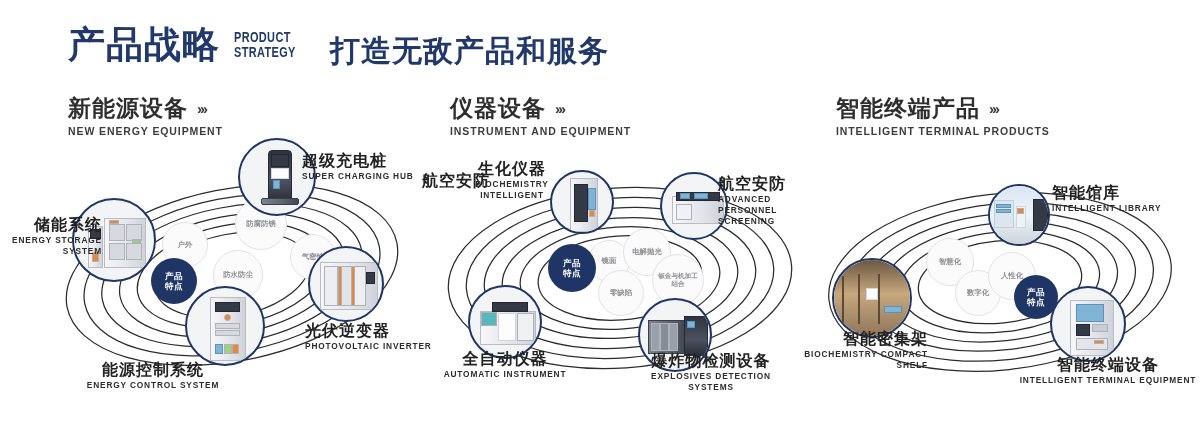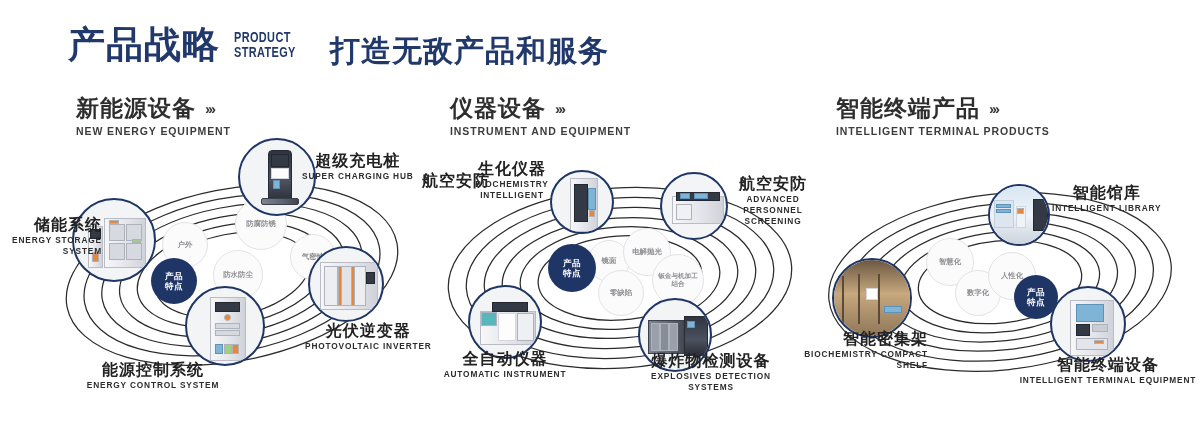--- a/index.html
+++ b/index.html
@@ -56,21 +56,21 @@
     background:#fbfbfc;border:1px solid #e3e3e6;
     display:flex;align-items:center;justify-content:center;text-align:center;
     color:#8e8e93;font-size:7.4px;line-height:1.22;font-weight:bold;
     box-sizing:border-box;padding:2px;
     font-family:"DejaVu Sans","Liberation Sans",sans-serif;
   }
   .bub.core{
     background:#1e3566;border:none;color:#fff;font-size:8.6px;letter-spacing:.4px;
   }
 
-  .lbl{position:absolute;text-align:center;}
+  .lbl{position:absolute;}
   .lbl .cn{
     font-size:16px;font-weight:bold;color:#222;letter-spacing:1px;line-height:1.15;
     font-family:"DejaVu Sans","Liberation Sans",sans-serif;white-space:nowrap;
   }
   .lbl .en{
     font-size:8.3px;font-weight:bold;color:#2c2c2c;letter-spacing:.85px;
     line-height:1.3;margin-top:1px;
   }
   .lbl.r{text-align:right;}
   .lbl.c{text-align:center;}
@@ -94,21 +94,21 @@
 
   <div class="hdr">
     <div class="hdr-cn">产品战略</div>
     <div class="hdr-en">
       <span>PRODUCT</span>
       <span>STRATEGY</span>
     </div>
   </div>
   <div class="hdr-sub">打造无敌产品和服务</div>
 
-  <div class="sec" style="left:76px;top:96px;">
+  <div class="sec" style="left:68px;top:96px;">
     <div class="sec-row">
       <div class="sec-cn">新能源设备</div>
       <div class="sec-arrows">›››</div>
     </div>
     <div class="sec-en">NEW ENERGY EQUIPMENT</div>
   </div>
 
   <div class="sec" style="left:450px;top:96px;">
     <div class="sec-row">
       <div class="sec-cn">仪器设备</div>

